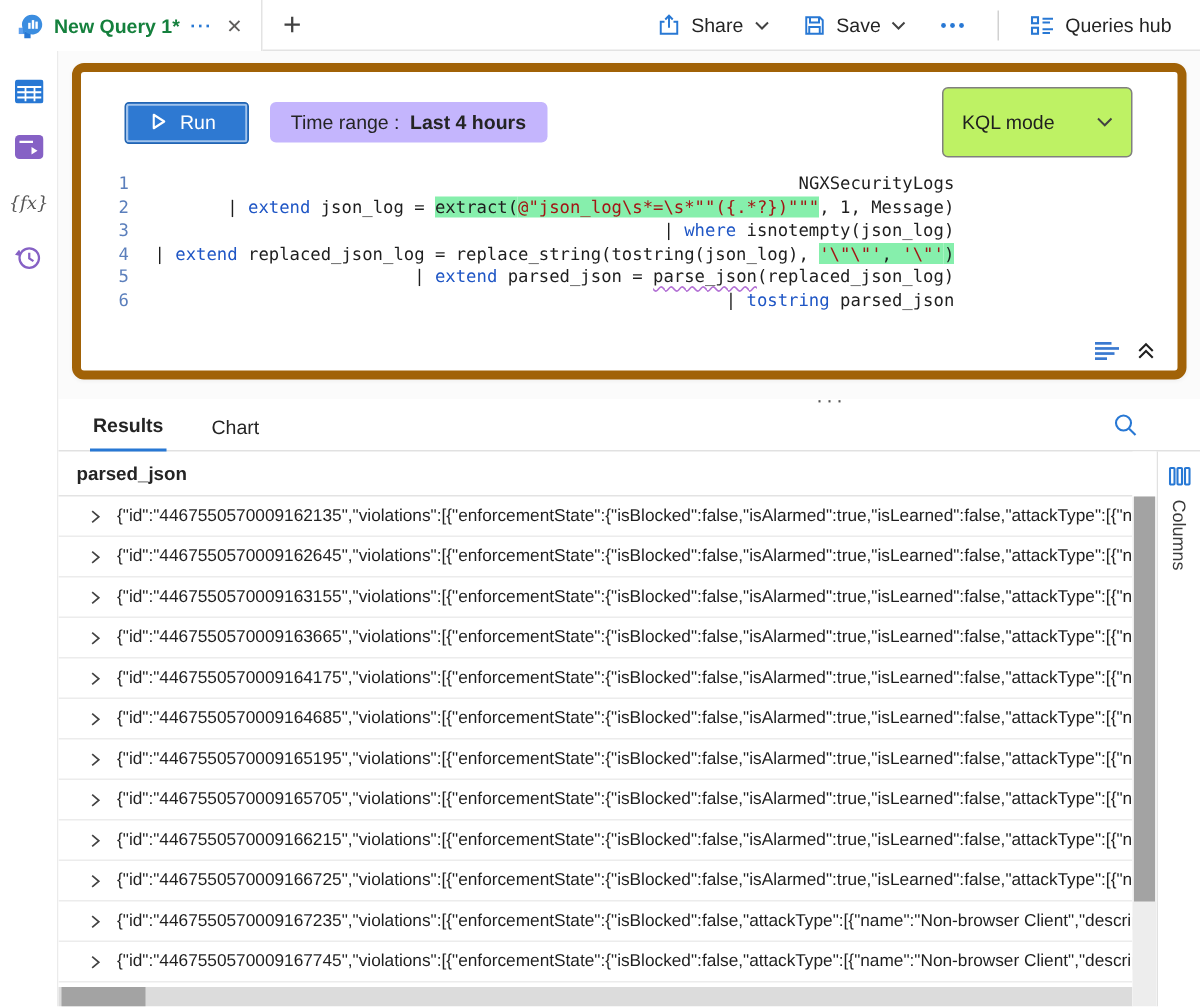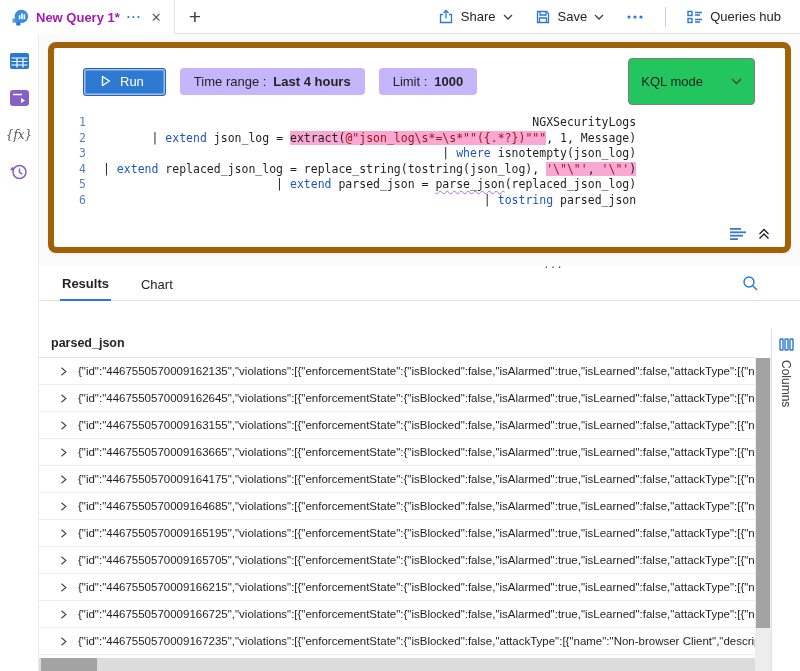--- a/index.html
+++ b/index.html
@@ -4,21 +4,21 @@
 <style>
   * { margin:0; padding:0; box-sizing:border-box; }
   html,body { width:800px; height:671px; overflow:hidden; background:#fff;
     font-family:"Liberation Sans", sans-serif; color:#1f1f1f; }
   svg { display:block; }
 
   
   .topbar { height:34px; display:flex; align-items:center; border-bottom:1px solid #e3e3e3; background:#fff; }
   .doc-tab { height:34px; display:flex; align-items:center; gap:7px; padding:0 10px 0 12px;
     border-right:1px solid #e3e3e3; background:#fff; margin-bottom:-1px; }
-  .doc-tab .title { font-size:13px; font-weight:700; color:#a21caf; }
+  .doc-tab .title { font-size:13px; font-weight:700; color:#15803d; }
   .tab-dots { color:#2878d4; font-weight:700; letter-spacing:1px; font-size:12px; cursor:pointer; }
   .tab-close { color:#605e5c; font-size:13px; padding:0 2px; cursor:pointer; }
   .new-tab { font-size:21px; font-weight:300; color:#424242; padding:0 14px; cursor:pointer; line-height:30px;}
   .topbar-right { margin-left:auto; display:flex; align-items:center; gap:4px; padding-right:10px; }
   .tb-btn { display:flex; align-items:center; gap:7px; font-size:13px; color:#242424; padding:5px 9px; border-radius:4px; cursor:pointer; }
   .tb-divider { width:1px; height:20px; background:#d1d1d1; margin:0 8px; }
   .chev { color:#424242; }
 
   
   .content { height:637px; display:flex; }
@@ -34,39 +34,39 @@
   .card { height:100%; background:#fff; border:6px solid #a16207; border-radius:8px;
     box-shadow:0 1px 3px rgba(0,0,0,.05); position:relative; }
   .card-toolbar { display:flex; align-items:center; gap:14px; padding:10px 14px 7px 29px; }
   .run-btn { display:flex; align-items:center; gap:9px; background:#2e79d2; color:#fff;
     border:1px solid #2264b1; box-shadow:inset 0 0 0 1.5px rgba(255,255,255,.55);
     border-radius:3px; padding:5px 21px 6px 17px; font-size:13px; cursor:pointer; }
   .pill { background:#c4b5fd; border-radius:4px; padding:6px 14px; font-size:13px; color:#242424;
     display:flex; gap:7px; white-space:nowrap; cursor:pointer; }
   .pill b { font-weight:700; }
   .mode-select { margin-left:auto; margin-right:16px; border:1px solid #80807e; border-radius:4px;
-    background:#22c55e; padding:15px 12px; font-size:13px; display:flex; align-items:center; gap:28px; cursor:pointer; }
+    background:#bef264; padding:15px 12px; font-size:13px; display:flex; align-items:center; gap:28px; cursor:pointer; }
 
   
   .editor { display:flex; margin-top:3px; font:11.5px/15.5px "DejaVu Sans Mono", monospace; }
   .gutter { width:32px; flex:none; text-align:right; color:#5b7fbc; padding-right:0; }
   .ln { height:15.5px; }
   .code-lines { padding-left:17px; }
   .code-line { height:15.5px; white-space:pre; color:#1e1e1e;text-align:right; }
   .tk.kw { color:#1f56c5; }
   .tk.str { color:#a31515; }
-  .tk.hl { background:#f9a8d4; }
+  .tk.hl { background:#86efac; }
   .tk.squiggle { text-decoration:underline wavy #b26fd4; text-decoration-thickness:1px; text-underline-offset:2px; }
 
   .editor-foot { position:absolute; right:15px; bottom:7px; display:flex; align-items:center; gap:11px; }
   .resize-handle { position:absolute; bottom:-4px; left:505px; color:#555; font-size:14px;
     letter-spacing:2px; line-height:8px; cursor:row-resize; }
 
   
-  .results { flex:1; min-height:0; display:flex; flex-direction:column; background:#fff;gap:27px; }
+  .results { flex:1; min-height:0; display:flex; flex-direction:column; background:#fff; }
   .results-tabs { height:35px; flex:none; border-bottom:1px solid #e1e1e1; display:flex;
     align-items:flex-end; gap:28px; padding-left:21px; position:relative; }
   .rtab { font-size:13px; color:#242424; padding:7px 2px 8px; cursor:pointer; }
   .rtab.active { font-weight:700; border-bottom:2px solid #2878d4; margin-bottom:-1px; }
   .results-search { position:absolute; right:41px; top:9px; cursor:pointer; }
 
   .results-body { flex:1; min-height:0; display:flex; }
   .grid { flex:1; min-width:0; display:flex; flex-direction:column; }
   .grid-header { height:30px; flex:none; display:flex; align-items:center; padding-left:12px;
     font-size:12.5px; font-weight:700; color:#242424; border-bottom:1px solid #e3e3e3; }
@@ -197,24 +197,20 @@
             <span>
               <svg width="10" height="12" viewBox="0 0 10 12" fill="none" stroke="#fff" stroke-width="1.4" stroke-linejoin="round">
                   <path d="M1.5 1.5 l7 4.5 -7 4.5 z"></path>
                 </svg>
             </span>
             <span>Run</span>
           </button>
           <div class="pill">
             <span>Time range :</span>
             <b>Last 4 hours</b>
-          </div>
-          <div class="pill">
-            <span>Limit :</span>
-            <b>1000</b>
           </div>
           <div class="mode-select">
             <span>KQL mode</span>
             <span>
               <svg width="11" height="7" viewBox="0 0 11 7" fill="none" stroke="#424242" stroke-width="1.3">
                   <path d="M1 1 l4.5 4.5 4.5-4.5"></path>
                 </svg>
             </span>
           </div>
         </div>

